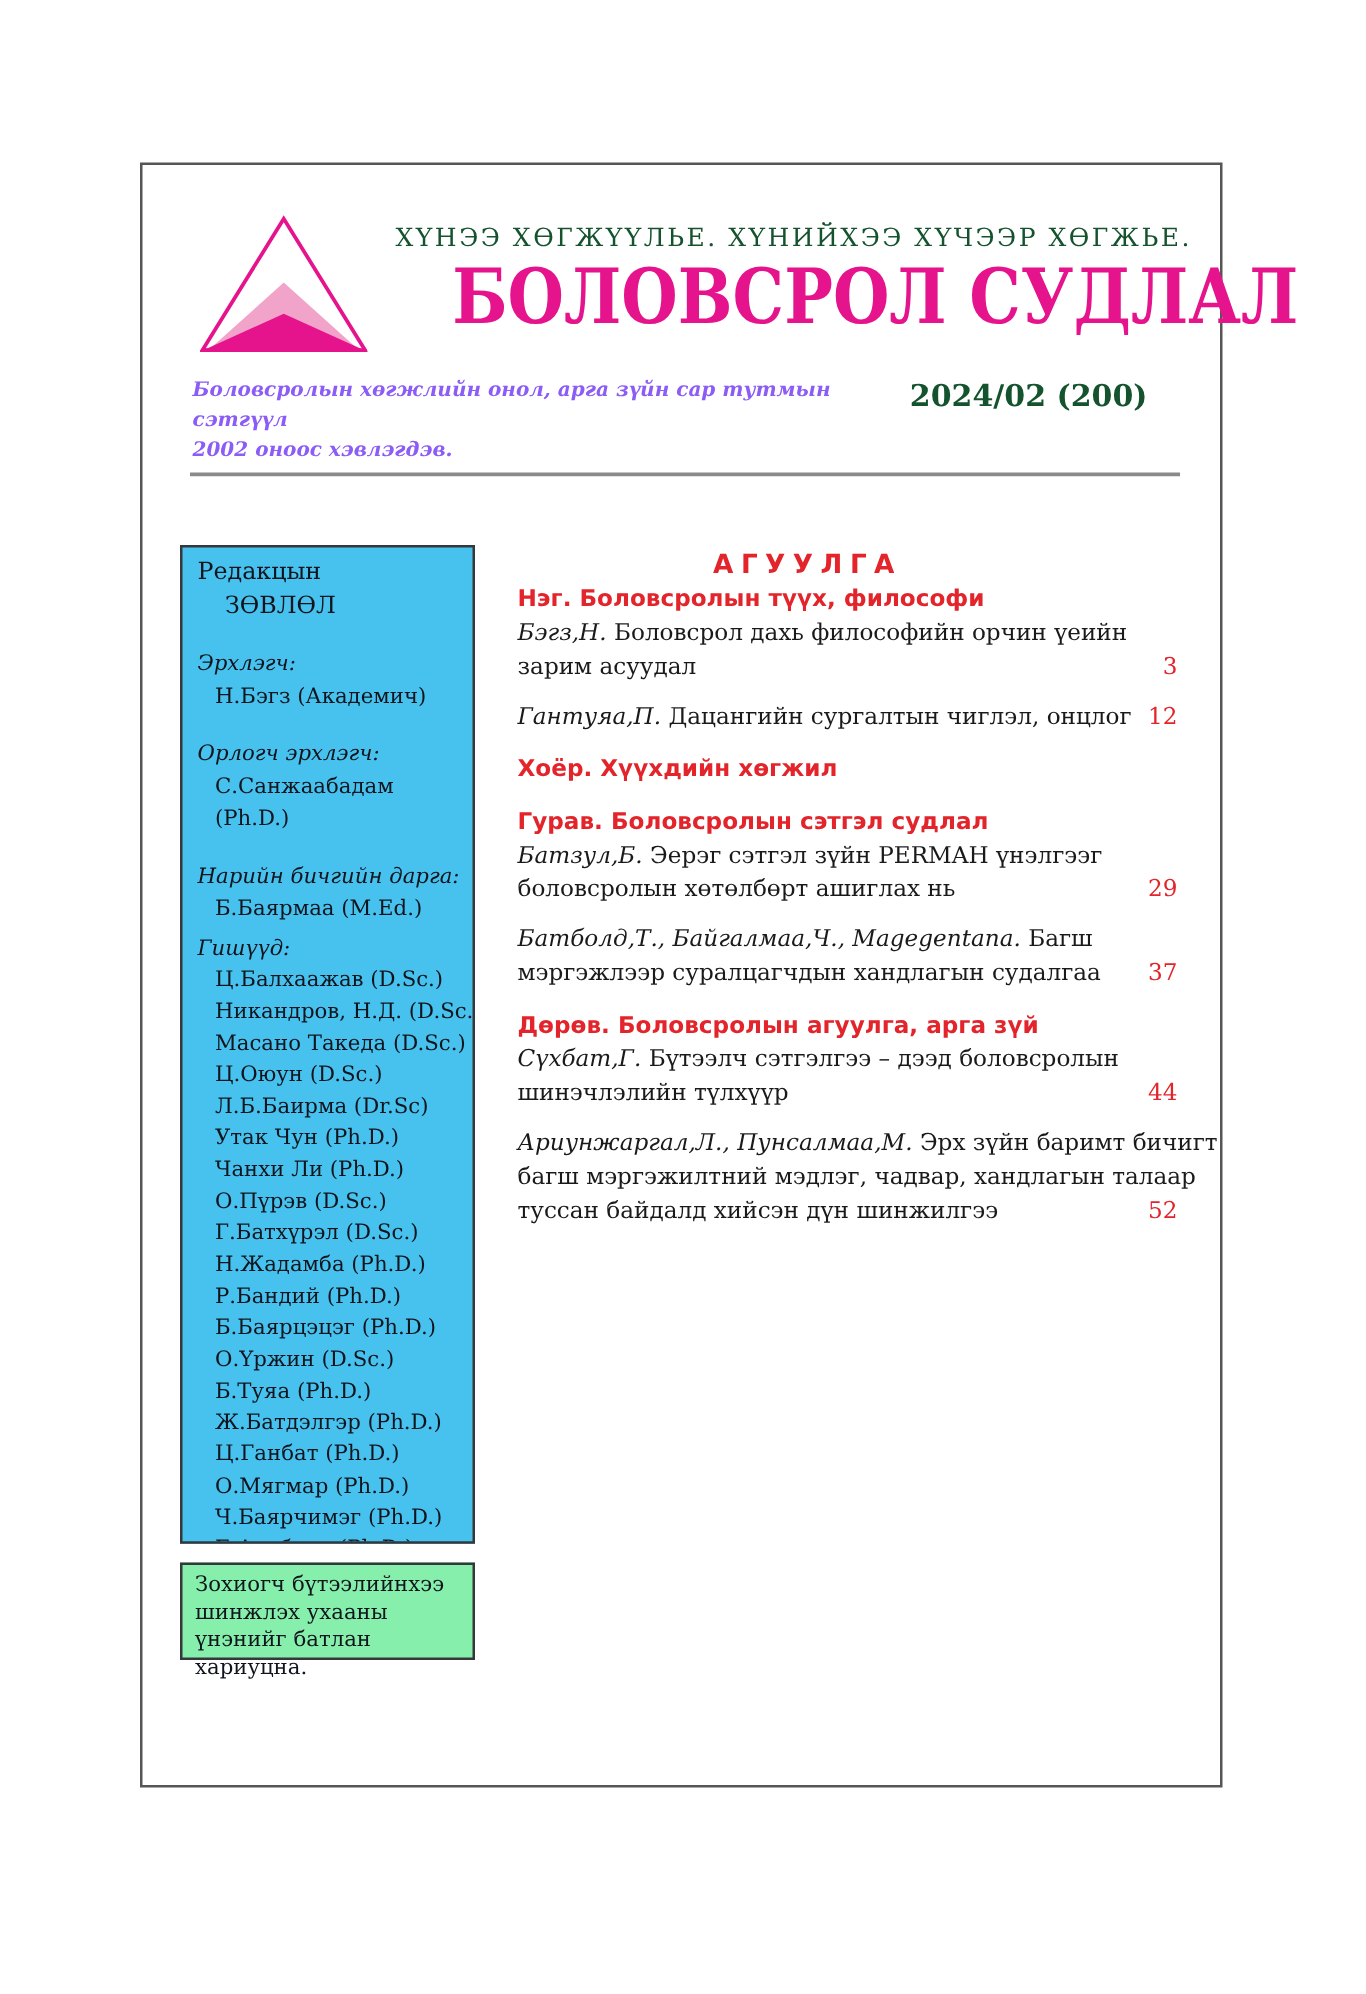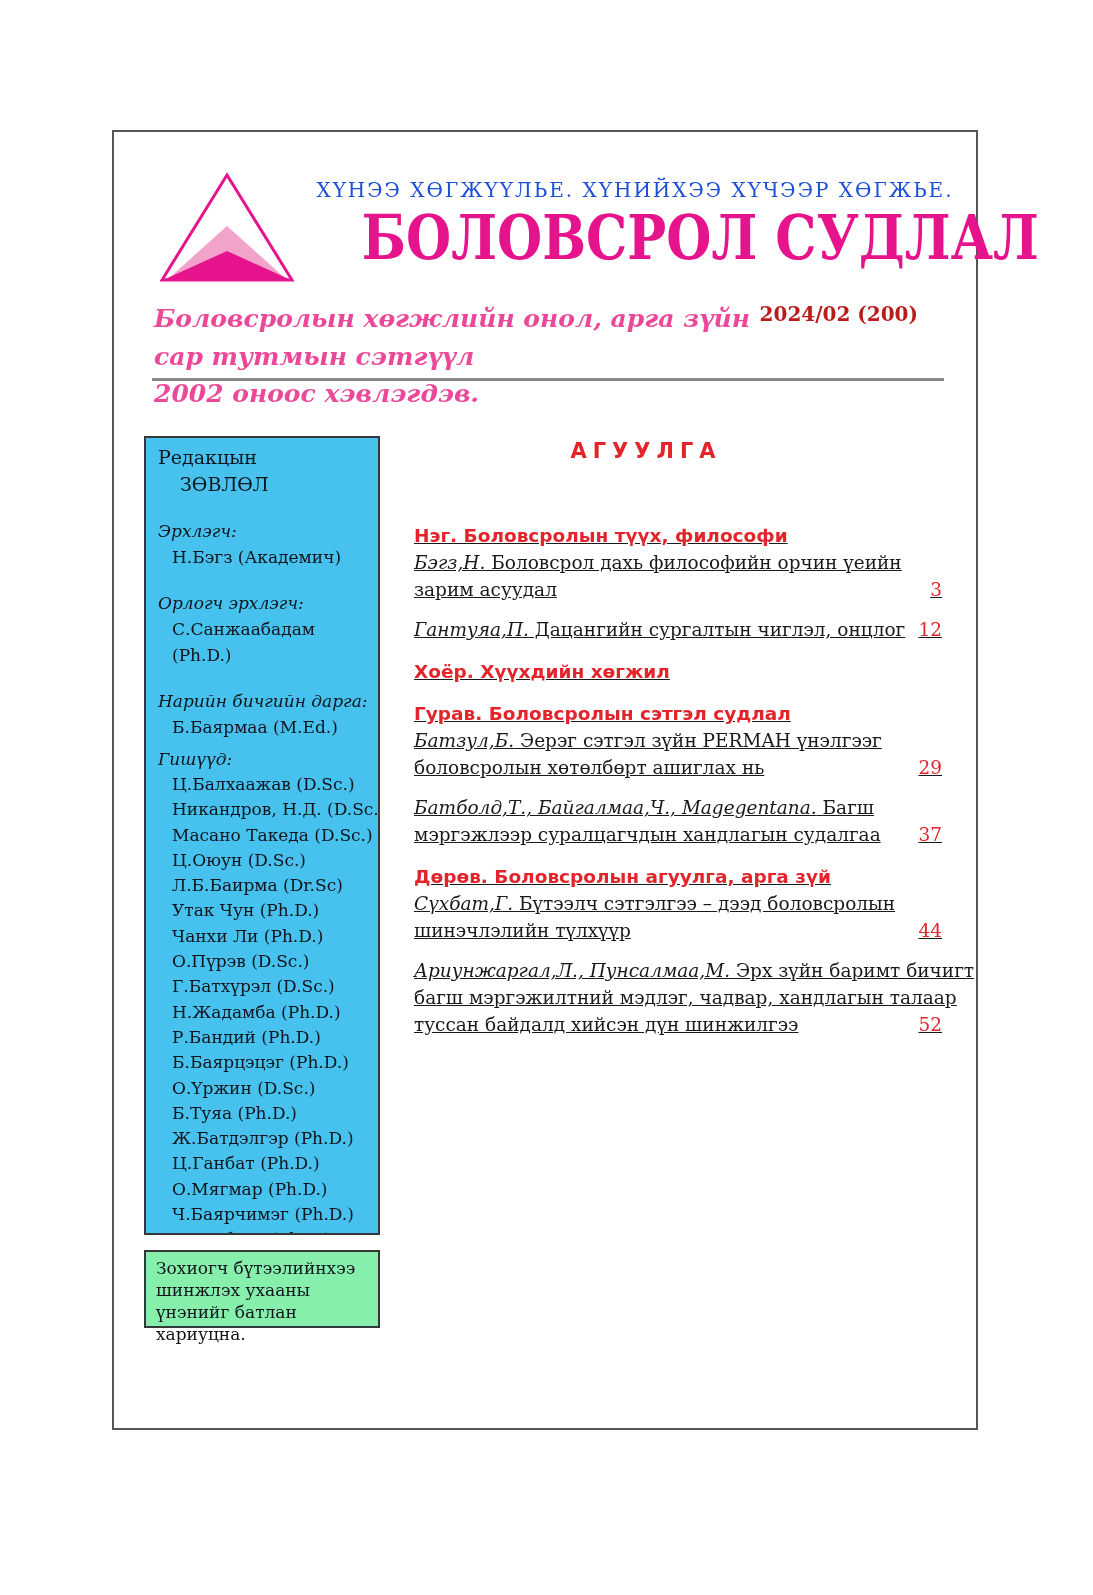--- a/index.html
+++ b/index.html
@@ -4,26 +4,26 @@
 <style>
   html,body{margin:0;padding:0;background:#ffffff;}
   .canvas{position:relative;width:1093px;height:1595px;background:#ffffff;overflow:hidden;
           font-family:"DejaVu Serif","Liberation Serif",serif;color:#1a1a1a;}
   .frame{position:absolute;left:112px;top:130px;width:866px;height:1300px;
          border:2px solid #565656;box-sizing:border-box;background:#ffffff;}
 
   
   .logo{position:absolute;left:46px;top:40px;width:134px;height:112px;}
   .head-text{position:absolute;left:188px;right:8px;top:46px;text-align:center;}
-  .motto{font-size:20px;letter-spacing:2px;color:#1d4ed8;white-space:nowrap;}
+  .motto{font-size:20px;letter-spacing:2px;color:#14532d;white-space:nowrap;}
   .jtitle{margin-top:4px;font-size:61px;font-weight:bold;line-height:1.05;color:#E6148C;
           display:inline-block;transform:scaleX(0.85);transform-origin:center;white-space:nowrap;}
   .sub-row{position:absolute;left:40px;right:58px;top:168px;display:flex;justify-content:space-between;}
-  .subtitle{font-style:italic;font-weight:bold;font-size:25px;line-height:1.5;color:#ec4899;}
-  .issue{font-weight:bold;font-size:20px;color:#b91c1c;white-space:nowrap;padding-top:2px;}
+  .subtitle{font-style:italic;font-weight:bold;font-size:16px;line-height:1.5;color:#8b5cf6;}
+  .issue{font-weight:bold;font-size:24px;color:#14532d;white-space:nowrap;padding-top:2px;}
   .rule{position:absolute;left:38px;width:792px;top:246px;height:3px;background:#8a8a8a;}
 
   
   .panel{position:absolute;left:30px;top:304px;width:236px;height:799px;background:#47C2EF;
          border:2px solid #35383b;box-sizing:border-box;padding:6px 6px 0 12px;
          font-size:17px;color:#10141c;overflow:hidden;}
   .sb-h{font-size:19px;line-height:27px;}
   .sb-h .ind{padding-left:22px;}
   .role{margin-top:20px;}
   .role .lbl{font-style:italic;line-height:26px;}
@@ -33,21 +33,21 @@
   .manager{margin-top:5px;text-align:center;}
   .manager .lbl{font-style:italic;line-height:25px;}
   .note-box{position:absolute;left:30px;top:1118px;width:236px;height:78px;background:#86efac;
             border:2px solid #35383b;box-sizing:border-box;padding:5px 6px 0 10px;
             font-size:17px;line-height:22px;color:#10141c;}
 
   
   .main{position:absolute;left:300px;top:304px;width:528px;}
   .toc-title{font-family:"DejaVu Sans","Liberation Sans",sans-serif;font-weight:bold;font-size:21px;
              letter-spacing:6px;color:#E3242B;text-align:center;margin-right:64px;line-height:30px;}
-  .toc-body{margin-top:56px;text-decoration:underline;}
+  .toc-body{}
   .section+.section{margin-top:15px;}
   .sec-heading{font-family:"DejaVu Sans","Liberation Sans",sans-serif;font-weight:bold;
                font-size:18.5px;line-height:27px;color:#E3242B;}
   .entry{display:flex;align-items:flex-end;font-size:18.5px;line-height:27px;gap:13px;}
   .entry+.entry{margin-top:13px;}
   .etext{flex:1;min-width:0;}
   .eline{white-space:nowrap;}
   .auth{font-style:italic;}
   .pageno{flex:none;min-width:34px;text-align:right;color:#E3242B;font-size:18.5px;line-height:27px;}
 </style>

